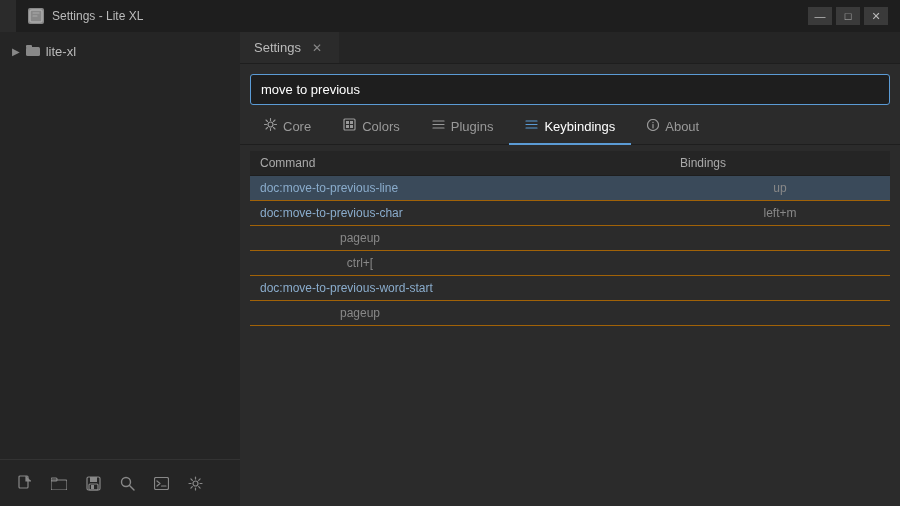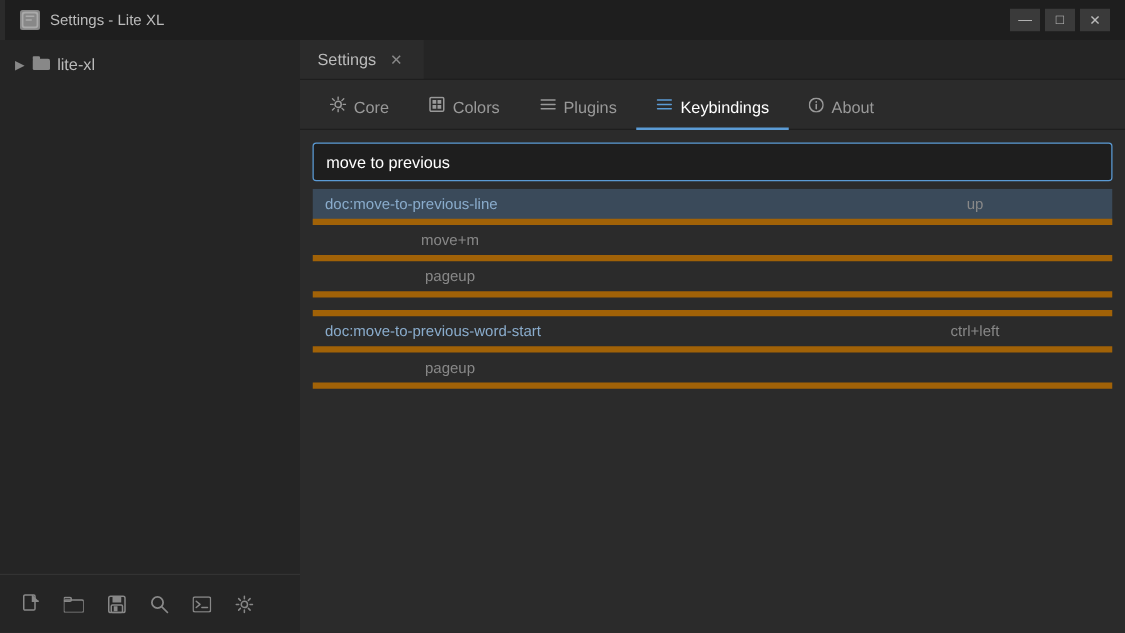--- a/index.html
+++ b/index.html
@@ -16,21 +16,21 @@
 
     
     #titlebar {
       background: #1e1e1e;
       height: 32px;
       display: flex;
       align-items: center;
       justify-content: space-between;
       padding: 0 12px;
       position: absolute;
-      top: 0; left: 4px; right: 0;
+      top: 0; left: 16px; right: 0;
     }
     #titlebar-left {
       display: flex;
       align-items: center;
       gap: 8px;
     }
     #app-icon {
       width: 16px;
       height: 16px;
       background: #888;
@@ -204,21 +204,21 @@
     }
     .col-command { flex: 1; }
     .col-bindings { width: 200px; }
 
     #table-body { }
     .table-row {
       display: flex;
       padding: 5px 10px;
       color: #8aaccc;
       font-size: 12px;
-      border-bottom: 5px solid #a16207;
+      border-bottom: 1px solid #a16207;
       align-items: flex-start;
     }
     .table-row.selected { background: #3a4a5a; }
     .table-row .col-command {
       flex: 1;
       color: #8aaccc;
     }
     .table-row .col-bindings {
       width: 200px;
       color: #888;
@@ -308,20 +308,24 @@
     </div>
   </div>
 
   <div id="content">
 
     <div id="settings-tabbar">
       <div id="settings-tab">
         <span>Settings</span>
         <button id="settings-tab-close">✕</button>
       </div>
+    </div>
+
+    <div id="search-bar">
+      <input type="text" id="search-input" value="move to previous" placeholder="move to previous" style="">
     </div>
 
     <div id="nav-tabs">
       <div class="nav-tab">
         <span class="nav-tab-icon">
           <svg width="13" height="13" viewBox="0 0 13 13">
               <circle cx="6.5" cy="6.5" r="2.5" fill="none" stroke="#999" stroke-width="1.2"></circle>
               <path d="M6.5 0.5 L6.5 2.5 M6.5 10.5 L6.5 12.5 M0.5 6.5 L2.5 6.5 M10.5 6.5 L12.5 6.5 M2 2 L3.5 3.5 M9.5 9.5 L11 11 M11 2 L9.5 3.5 M3.5 9.5 L2 11" stroke="#999" stroke-width="1.1" stroke-linecap="round"></path>
             </svg>
         </span>
@@ -364,49 +368,50 @@
           <svg width="12" height="12" viewBox="0 0 12 12">
               <circle cx="6" cy="6" r="5.5" fill="none" stroke="#999" stroke-width="1.2"></circle>
               <circle cx="6" cy="3.5" r="0.7" fill="#999"></circle>
               <line x1="6" y1="5.5" x2="6" y2="9" stroke="#999" stroke-width="1.2" stroke-linecap="round"></line>
             </svg>
         </span>
         <span>About</span>
       </div>
     </div>
 
-    <div id="search-bar">
-      <input type="text" id="search-input" value="move to previous" placeholder="move to previous" style="">
-    </div>
-
     <div id="keybindings-table">
+      <div id="table-header">
+        <span class="col-command">Command</span>
+        <span class="col-bindings">Bindings</span>
+      </div>
       <div id="table-body">
       <div class="table-row selected">
             <span class="col-command">doc:move-to-previous-line</span>
             <span class="col-bindings">
               <span class="binding-key">up</span>
             </span>
           </div>
           <div class="table-row">
+            <span class="col-command">doc:move-to-previous-char</span>
             <span class="col-bindings">
-              <span class="binding-key">move+m</span>
+              <span class="binding-key">left+m</span>
             </span>
           </div>
           <div class="table-row">
             <span class="col-bindings">
               <span class="binding-key">pageup</span>
             </span>
           </div>
           <div class="table-row">
+            <span class="col-bindings">
+              <span class="binding-key">ctrl+[</span>
+            </span>
           </div>
           <div class="table-row">
             <span class="col-command">doc:move-to-previous-word-start</span>
-            <span class="col-bindings">
-              <span class="binding-key">ctrl+left</span>
-            </span>
           </div>
           <div class="table-row">
             <span class="col-bindings">
               <span class="binding-key">pageup</span>
             </span>
           </div>
         </div>
     </div>
   </div>
 </div>

